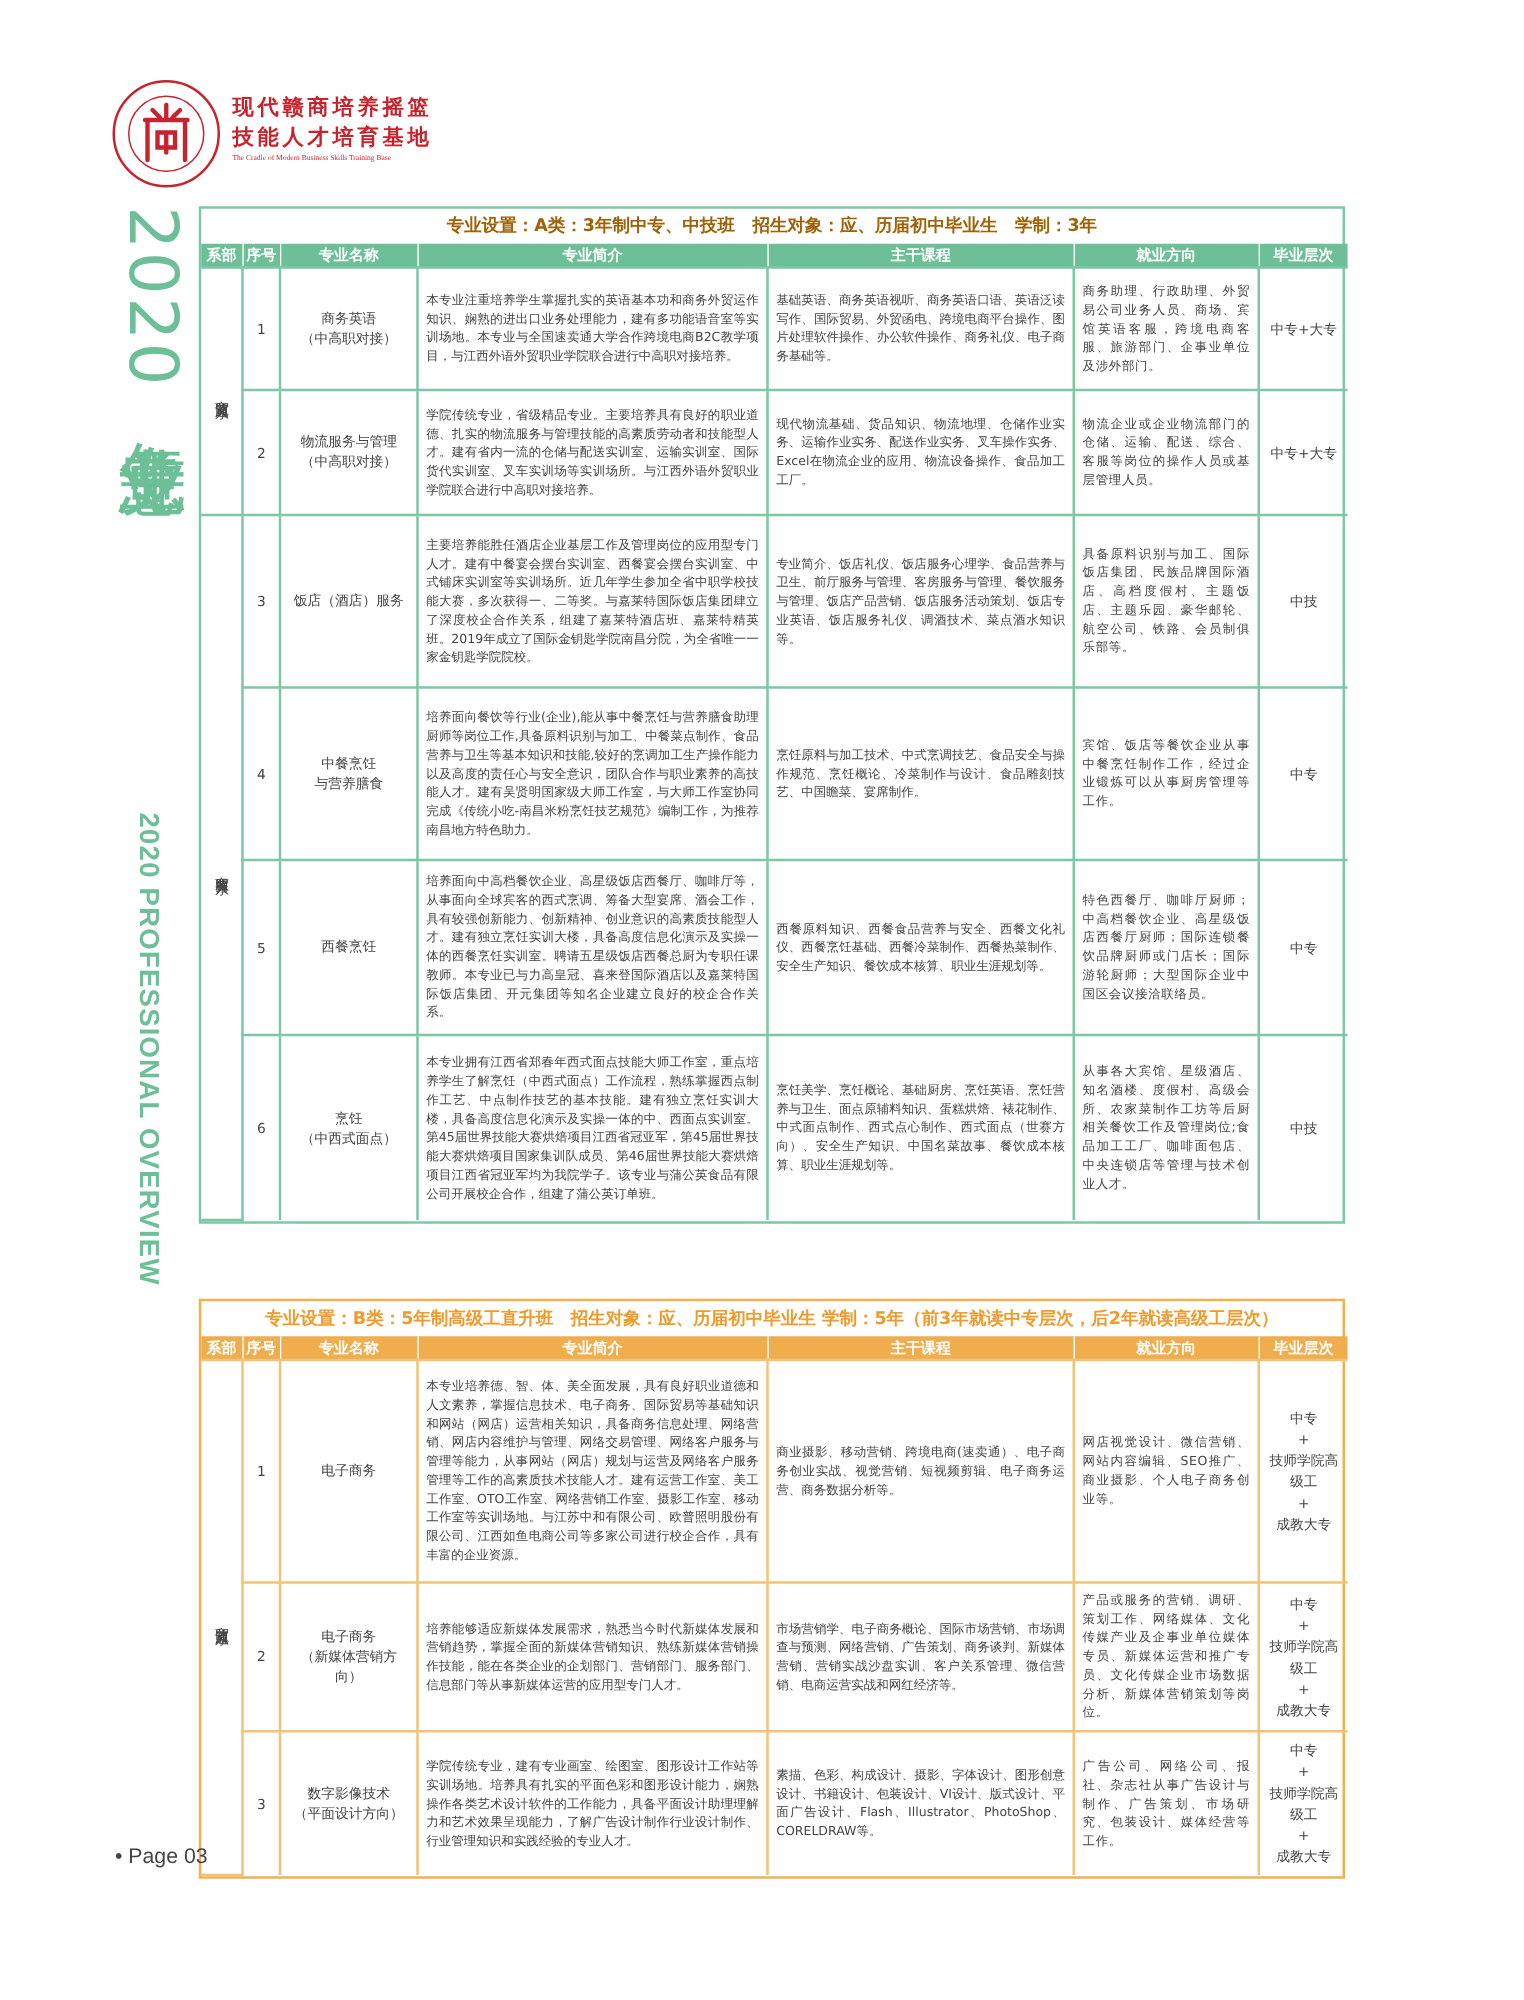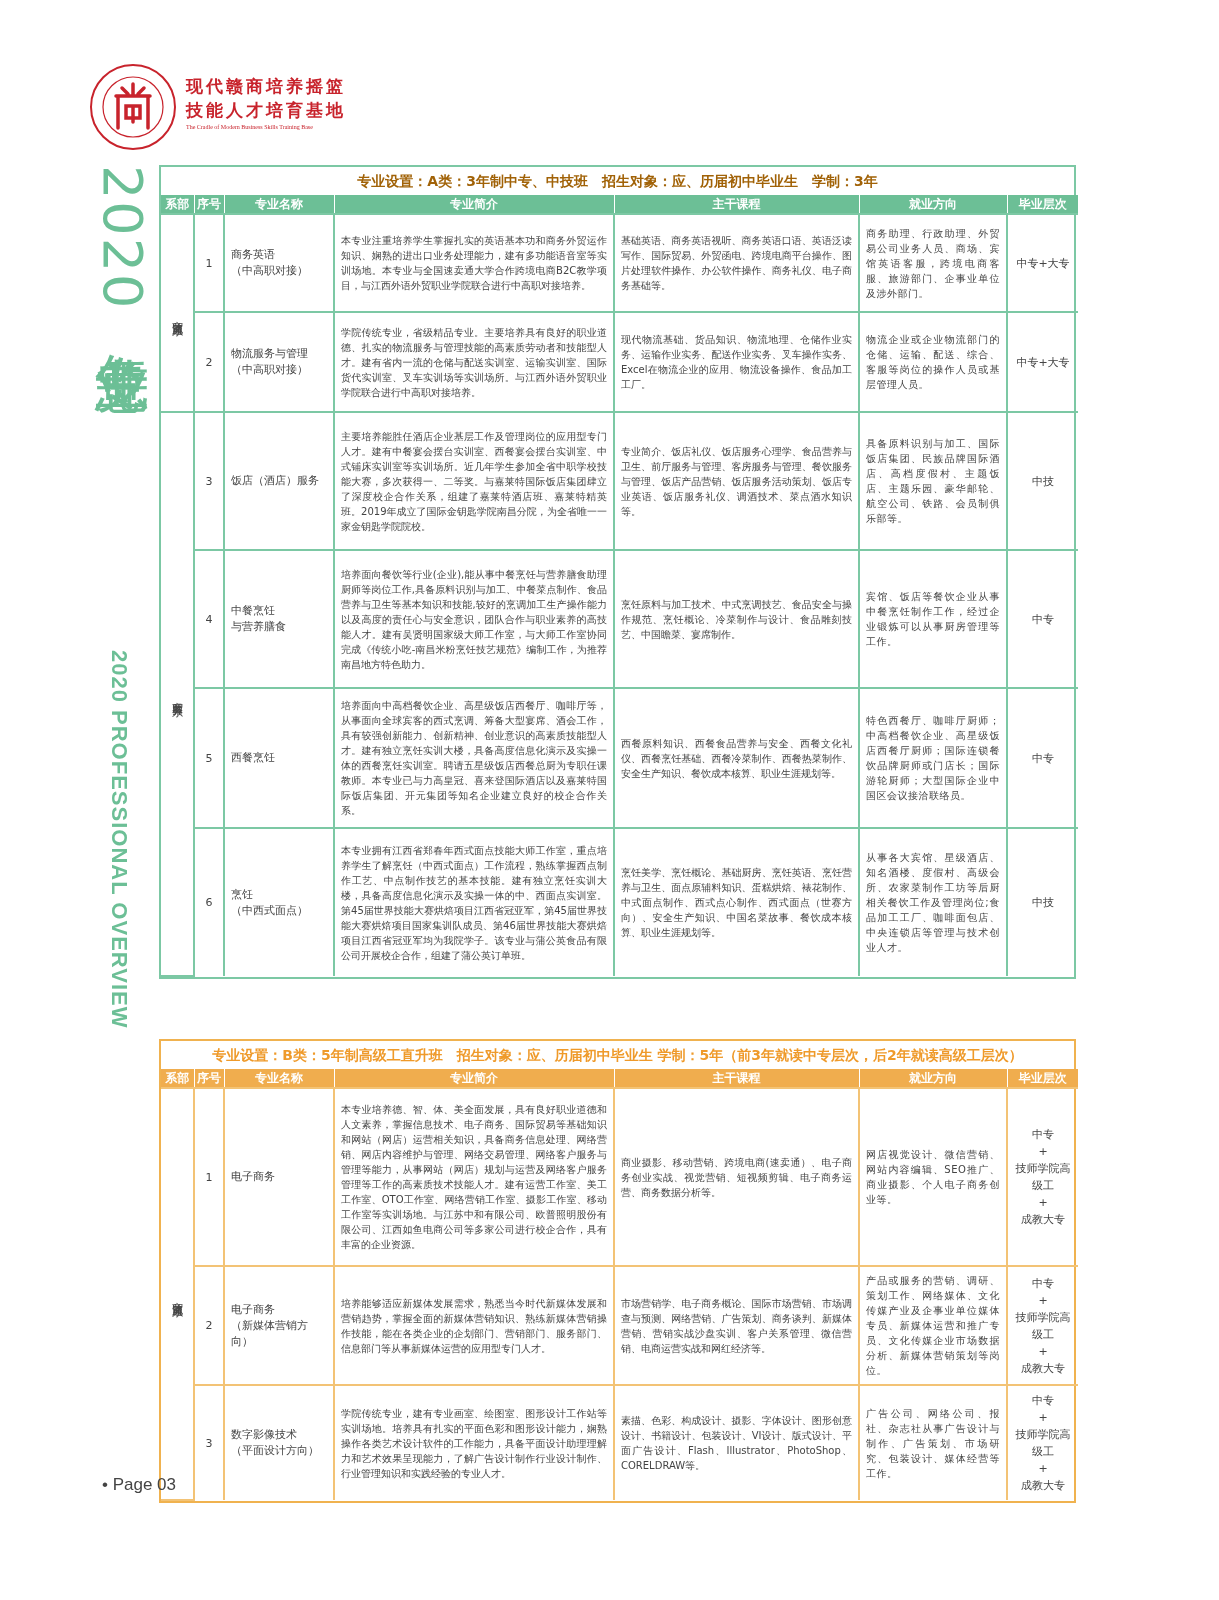--- a/index.html
+++ b/index.html
@@ -7,21 +7,21 @@
   body { position: relative; font-family: "DejaVu Sans", "Liberation Sans", sans-serif; color: #333; }
 
   .logo { position: absolute; left: 88px; top: 62px; width: 90px; height: 90px; }
   .logo-text { position: absolute; left: 186px; top: 74px; }
   .logo-line { font-family: "DejaVu Serif", serif; font-size: 17px; color: #c8232c; letter-spacing: 3px; line-height: 24px; font-weight: bold; }
   .logo-sub { font-family: "Liberation Serif", serif; font-size: 6px; color: #c8232c; margin-top: 2px; }
 
   .vtitle-cn { position: absolute; left: 92px; top: 165px; width: 60px; writing-mode: vertical-rl; font-size: 54px; color: #6cbf96; letter-spacing: 2px; line-height: 60px; }
   .vtitle-en { position: absolute; left: 104px; top: 650px; width: 30px; writing-mode: vertical-rl; font-size: 22px; font-weight: bold; color: #6cbf96; letter-spacing: 1px; line-height: 30px; font-family: "Liberation Sans", sans-serif; }
 
-  .page-no { position: absolute; left: 92px; top: 1475px; font-size: 17px; color: #444; font-family: "Liberation Sans", sans-serif; margin-left: 10px; }
+  .page-no { position: absolute; left: 92px; top: 1475px; font-size: 17px; color: #444; font-family: "Liberation Sans", sans-serif; }
 
   .section { position: absolute; left: 159px; width: 917px; }
   .section-a { top: 165px; border: 2px solid #7cc8a4; }
   .section-b { top: 1039px; border: 2px solid #f0b24f; }
 
   .sec-title { height: 28px; text-align: center; font-size: 14px; font-weight: bold; line-height: 28px; }
   .section-a .sec-title { color: #a16207; }
   .section-b .sec-title { color: #ef9a2a; }
 
   table { width: 100%; border-collapse: collapse; table-layout: fixed; }
@@ -30,21 +30,21 @@
   .section-b th { background: #f0ad4e; border-left: 1px solid #fff; }
   th:first-child { border-left: none; }
   td { font-size: 10px; line-height: 15px; color: #444; vertical-align: middle; padding: 6px 6px; }
   .section-a td { border: 2px solid #7cc8a4; }
   .section-b td { border: 2px solid #f3c375; }
   tr > td:first-child { border-left: none; }
   tr > td:last-child { border-right: none; }
   tbody tr:last-child td { border-bottom: none; }
   td.dept { text-align: center; padding: 0; }
   td.dept span { writing-mode: vertical-rl; font-size: 11px; letter-spacing: 1px; color: #444; }
-  td.name { text-align: left; font-size: 11px; line-height: 16px; }
+  td.name { text-align: center; font-size: 11px; line-height: 16px; }
   td.num { text-align: center; font-size: 11px; }
   td.level { text-align: center; font-size: 11px; line-height: 17px; }
   td.desc, td.course { text-align: justify; }
   td.job { text-align: justify; letter-spacing: 0.5px; margin-left: 44px; }
   .lvl-line { display: block; }
 </style>
 </head>
 <body>
 
 <div class="logo">

